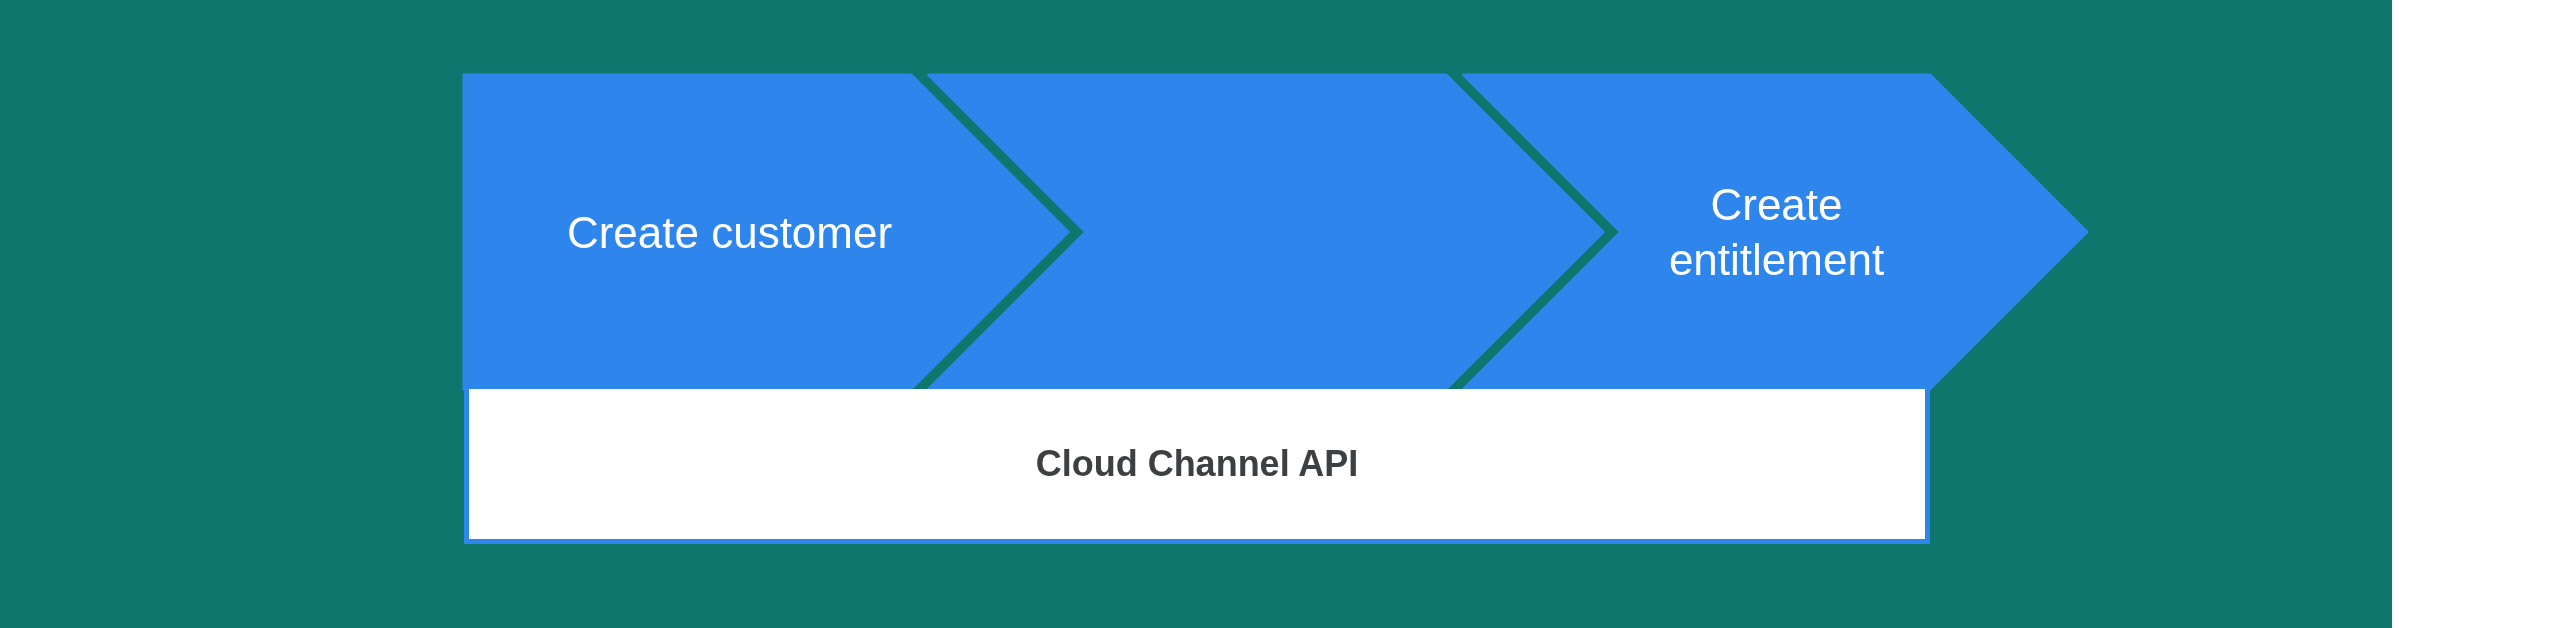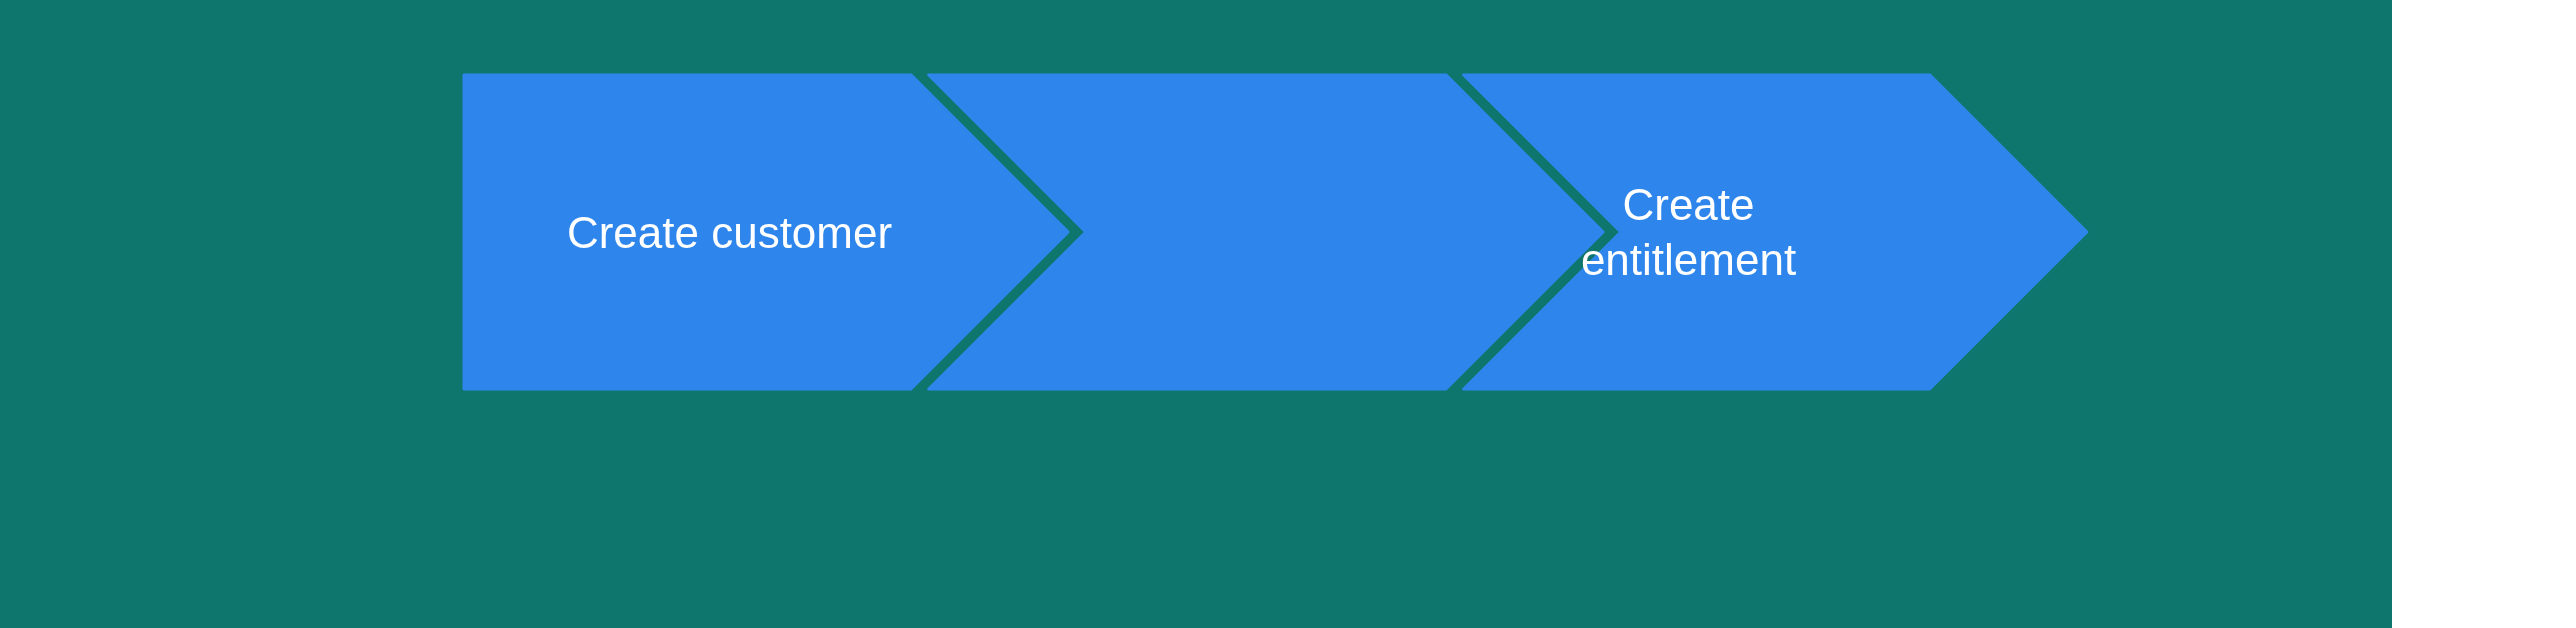--- a/index.html
+++ b/index.html
@@ -40,21 +40,21 @@
     text-align: center;
     color: #ffffff;
     font-size: 44px;
     line-height: 55px;
     font-weight: 400;
     white-space: pre-line;
     pointer-events: none;
   }
   .step-label-1 { left: 469px; }
   .step-label-2 { left: 1006px; }
-  .step-label-3 { left: 1428px; text-align: center; }
+  .step-label-3 { left: 1516px; text-align: center; }
   .api-box {
     position: absolute;
     left: 464px;
     top: 389px;
     width: 1466px;
     height: 155px;
     box-sizing: border-box;
     background: #ffffff;
     border: 5.2px solid #2E86EC;
     border-top: none;
@@ -84,15 +84,18 @@
   <div class="step-label step-label-1">
     <span>Create customer</span>
   </div>
 
 
   <div class="step-label step-label-3">
     <span>Create
 entitlement</span>
   </div>
 
+  <div class="api-box">
+    <span class="api-label">Cloud Channel API</span>
+  </div>
 
 </div>
 
 
 </body></html>

